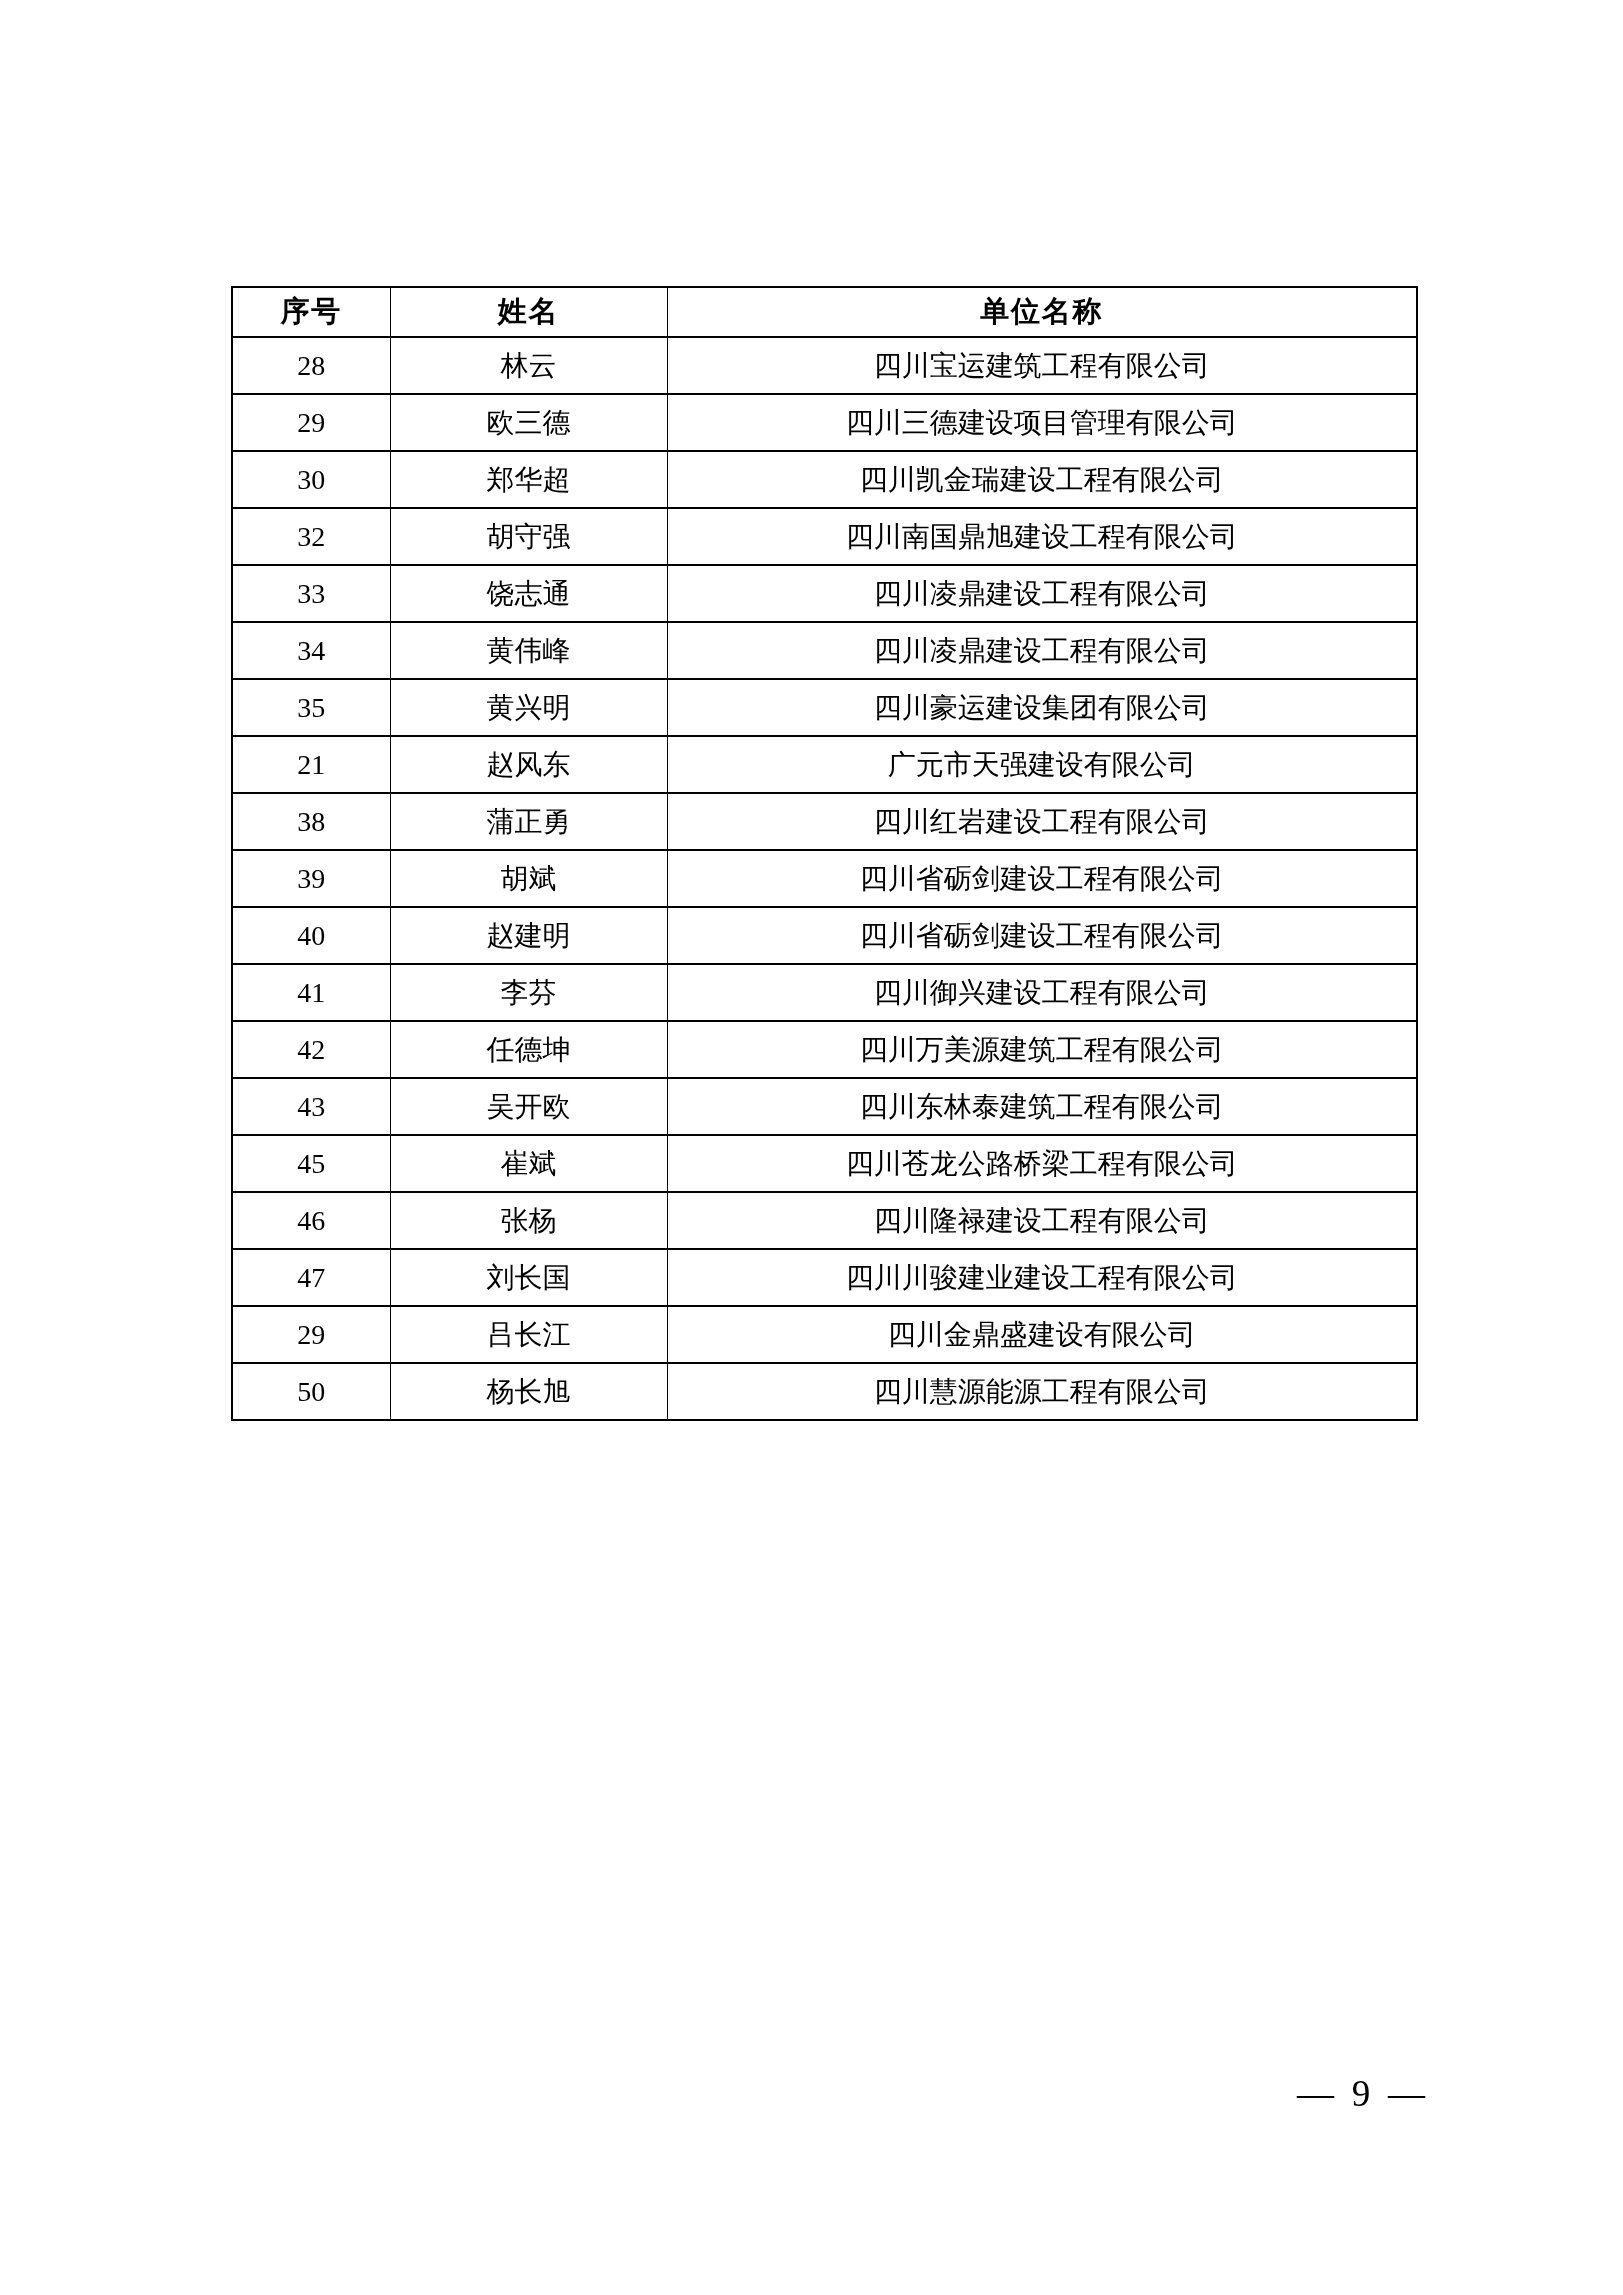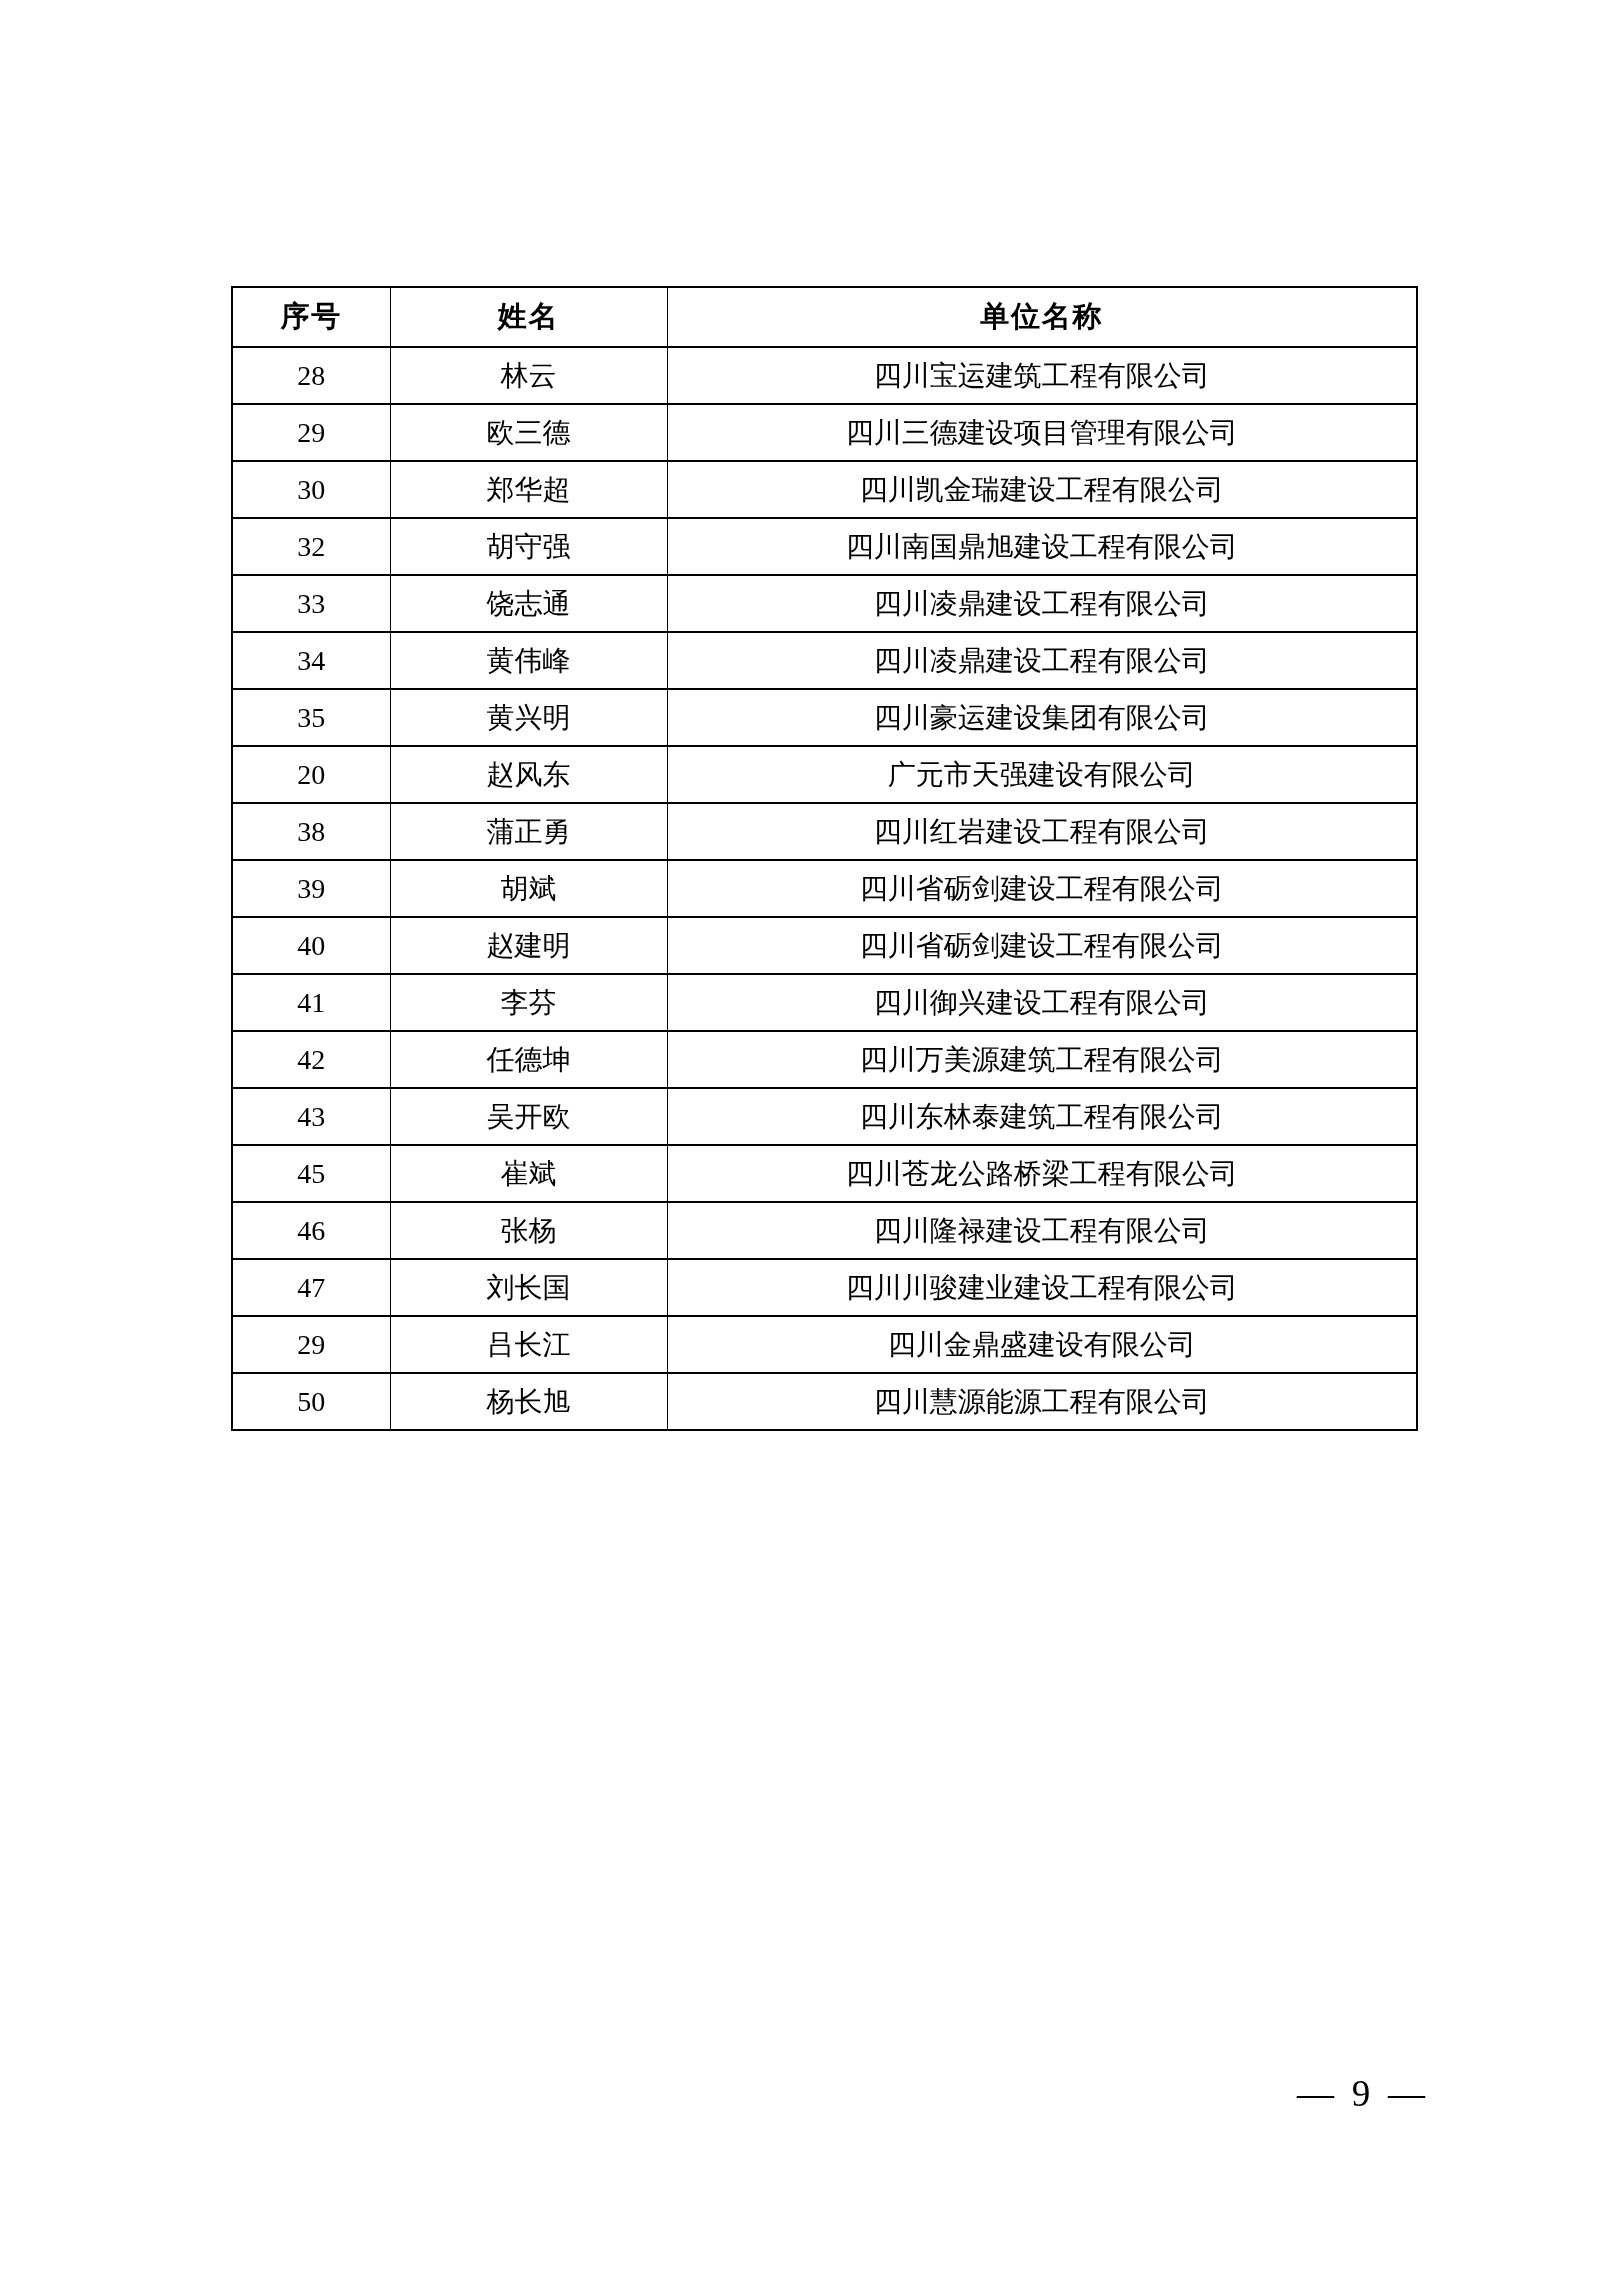--- a/index.html
+++ b/index.html
@@ -29,21 +29,21 @@
     border-right: 1.7px solid #000000;
     border-top: 2.5px solid #000000;
     border-bottom: 2.5px solid #000000;
     text-align: center;
     vertical-align: middle;
     padding: 0;
     overflow: hidden;
     white-space: nowrap;
   }
   .doc-table thead tr {
-    height: 60px;
+    height: 50px;
   }
   .doc-table thead th {
     font-size: 29px;
     font-weight: bold;
     letter-spacing: 1.7px;
   }
   .doc-table tbody tr {
     height: 57px;
     font-family: Liberation Serif, serif;
   }
@@ -112,21 +112,21 @@
           <td>34</td>
           <td>黄伟峰</td>
           <td>四川凌鼎建设工程有限公司</td>
         </tr>
         <tr>
           <td>35</td>
           <td>黄兴明</td>
           <td>四川豪运建设集团有限公司</td>
         </tr>
         <tr>
-          <td>20</td>
+          <td>21</td>
           <td>赵风东</td>
           <td>广元市天强建设有限公司</td>
         </tr>
         <tr>
           <td>38</td>
           <td>蒲正勇</td>
           <td>四川红岩建设工程有限公司</td>
         </tr>
         <tr>
           <td>39</td>

